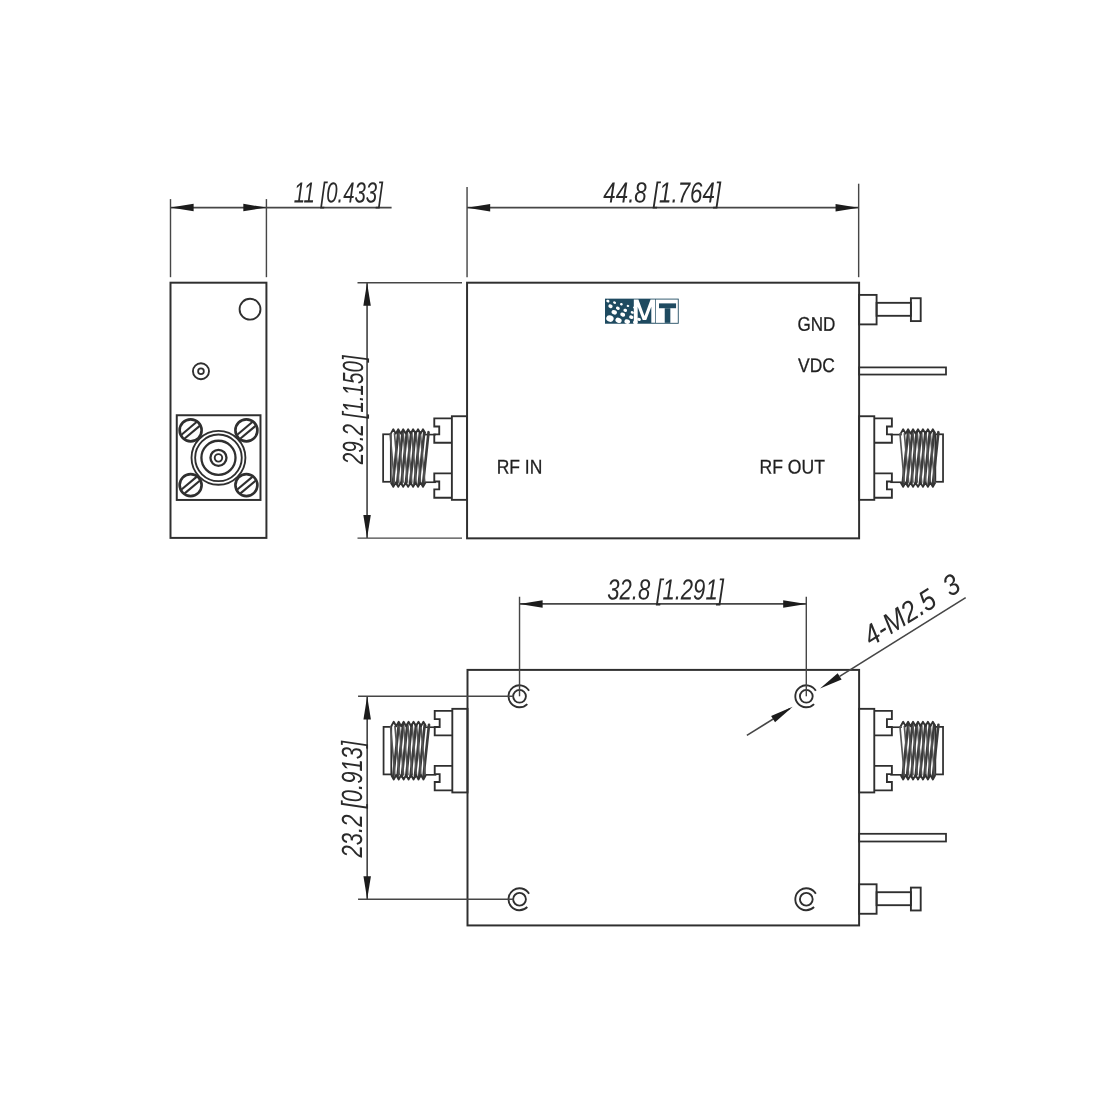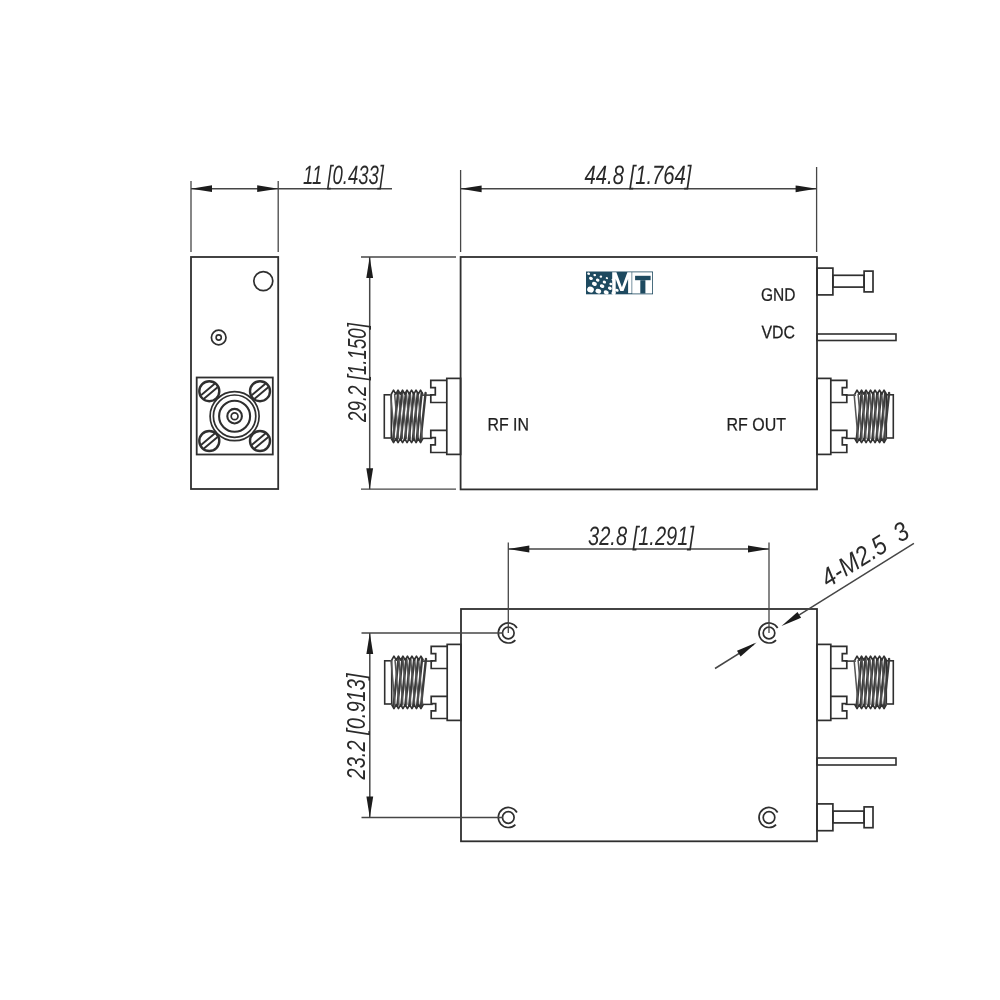--- a/index.html
+++ b/index.html
@@ -1,16 +1,16 @@
 <!DOCTYPE html>
 <html><head>
 <meta charset="utf-8">
 <style>
   html,body{margin:0;padding:0;background:#ffffff;}
-  .page{width:960px;height:1000px;position:relative;background:#ffffff;margin-left:36px;}
+  .page{width:960px;height:1000px;position:relative;background:#ffffff;}
   svg{transform:translateZ(0);will-change:transform;}
   text{font-family:"Liberation Sans",sans-serif;}
   .dim{font-style:italic;font-size:26.5px;fill:#2a2a2a;}
   .lbl{font-size:18px;fill:#1f1f1f;stroke:#1f1f1f;stroke-width:0.25px;}
 </style>
 </head>
 <body>
 <div class="page">
 <svg width="1000" height="1000" viewBox="0 0 1000 1000">
 

